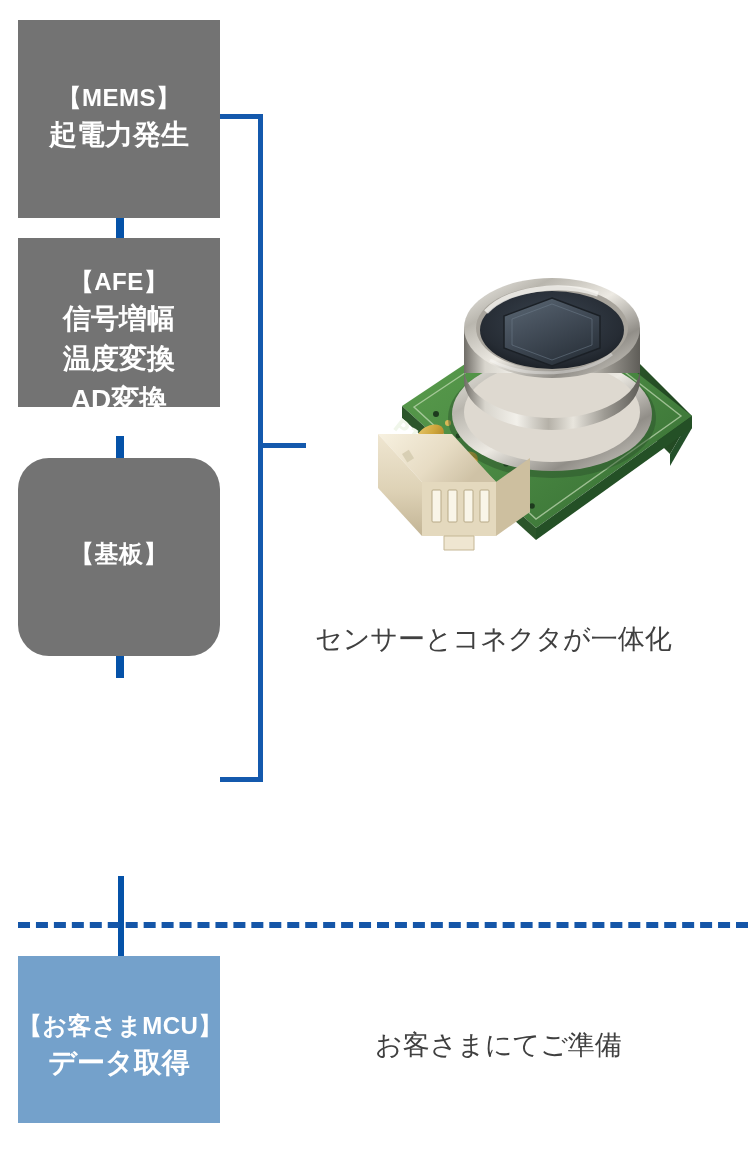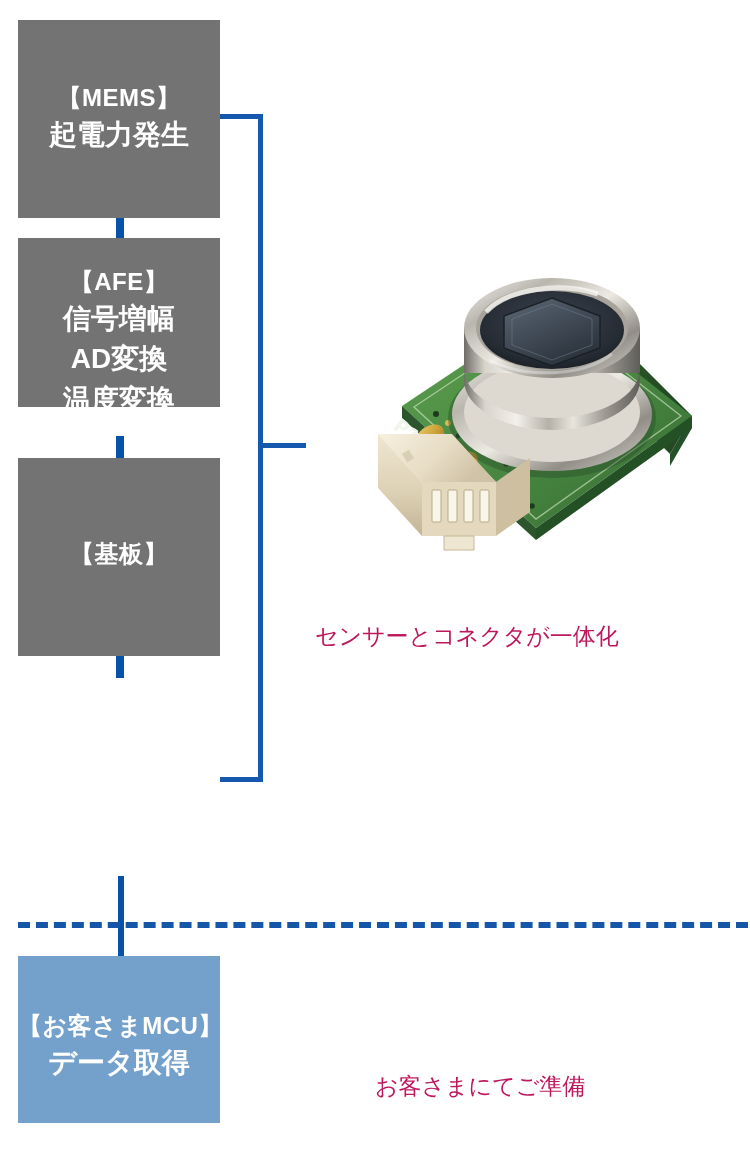--- a/index.html
+++ b/index.html
@@ -48,21 +48,21 @@
   }
   .stage-line {
     font-size: 28px;
     font-weight: bold;
     line-height: 1.45;
     white-space: nowrap;
   }
 
   #box-mems  { top: 20px;  height: 198px; }
   #box-afe   { top: 238px; height: 169px; }
-  #box-pcb   { top: 458px; height: 198px; }
+  #box-pcb   { top: 458px; height: 198px; border-radius: 31px; }
   #box-conn  { top: 678px; height: 198px; }
   #box-mcu   { top: 956px; height: 167px; }
 
   #box-mems .stage-inner  { top: 62px; }
   #box-afe  .stage-inner  { top: 28px; }
   #box-pcb  .stage-inner  { top: 80px; }
   #box-conn .stage-inner  { top: 80px; }
   #box-mcu  .stage-inner  { top: 54px; }
 
   
@@ -117,28 +117,28 @@
     left: 258px;
     top: 443px;
     width: 48px;
     height: 5px;
     background: #1459ad;
   }
 
   
   .caption {
     position: absolute;
-    color: #be185d;
-    font-size: 23px;
+    color: #404040;
+    font-size: 27px;
     line-height: 1.2;
     white-space: nowrap;
     font-family: "DejaVu Sans", "Liberation Sans", sans-serif;
   }
   #caption-sensor   { left: 315px; top: 623px; }
-  #caption-customer { left: 375px; top: 1029px; margin-top: 44px; }
+  #caption-customer { left: 375px; top: 1029px; }
 
   
   #sensor-photo {
     position: absolute;
     left: 340px;
     top: 268px;
     width: 370px;
     height: 310px;
   }
   #sensor-photo svg { display: block; width: 100%; height: 100%; }
@@ -152,22 +152,22 @@
     <div class="stage-inner">
       <div class="stage-title">【MEMS】</div>
       <div class="stage-line">起電力発生</div>
     </div>
   </div>
 
   <div class="stage-box" id="box-afe">
     <div class="stage-inner">
       <div class="stage-title">【AFE】</div>
       <div class="stage-line">信号増幅</div>
+      <div class="stage-line">温度変換</div>
       <div class="stage-line">AD変換</div>
-      <div class="stage-line">温度変換</div>
     </div>
   </div>
 
   <div class="stage-box" id="box-pcb">
     <div class="stage-inner">
       <div class="stage-title">【基板】</div>
     </div>
   </div>
 
 

